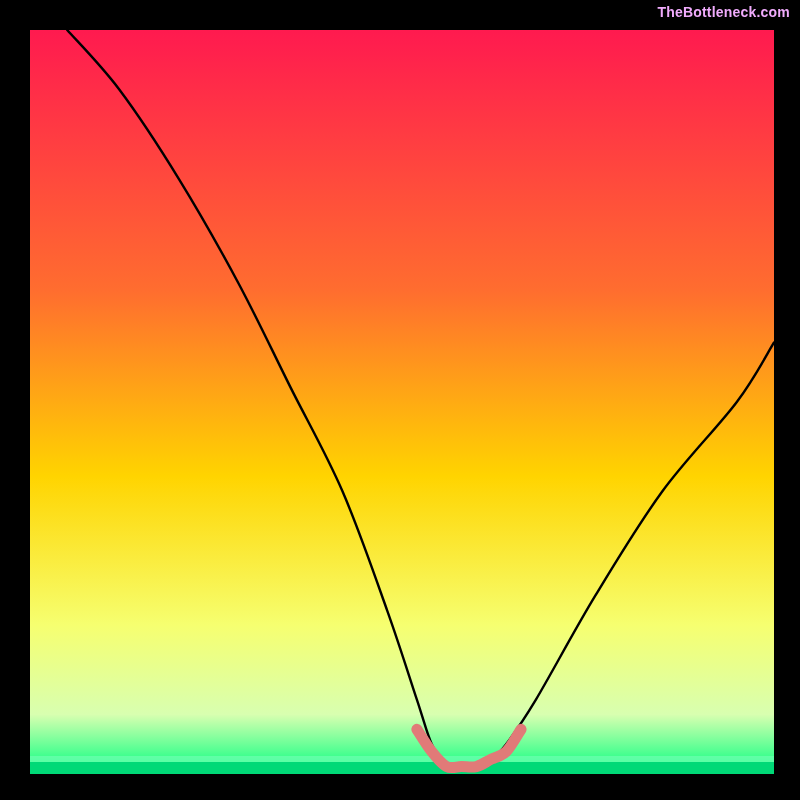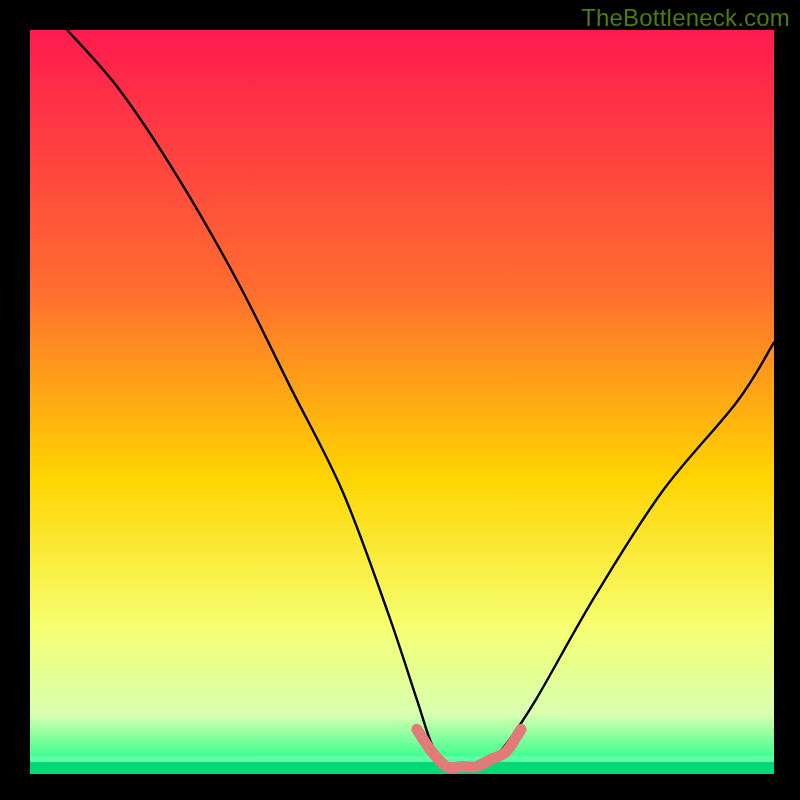--- a/index.html
+++ b/index.html
@@ -14,23 +14,23 @@
   .stage {
     position: relative;
     width: 800px;
     height: 800px;
     background: #000;
   }
   .watermark {
     position: absolute;
     top: 4px;
     right: 10px;
-    font-size: 24px;
-    font-weight: 400;
-    color: #4d7c0f;
+    font-size: 14px;
+    font-weight: 700;
+    color: #f0abfc;
     letter-spacing: 0.2px;
     z-index: 50;
   }
   .plot-area {
     position: absolute;
     left: 30px;
     top: 30px;
     width: 744px;
     height: 744px;
     overflow: hidden;

